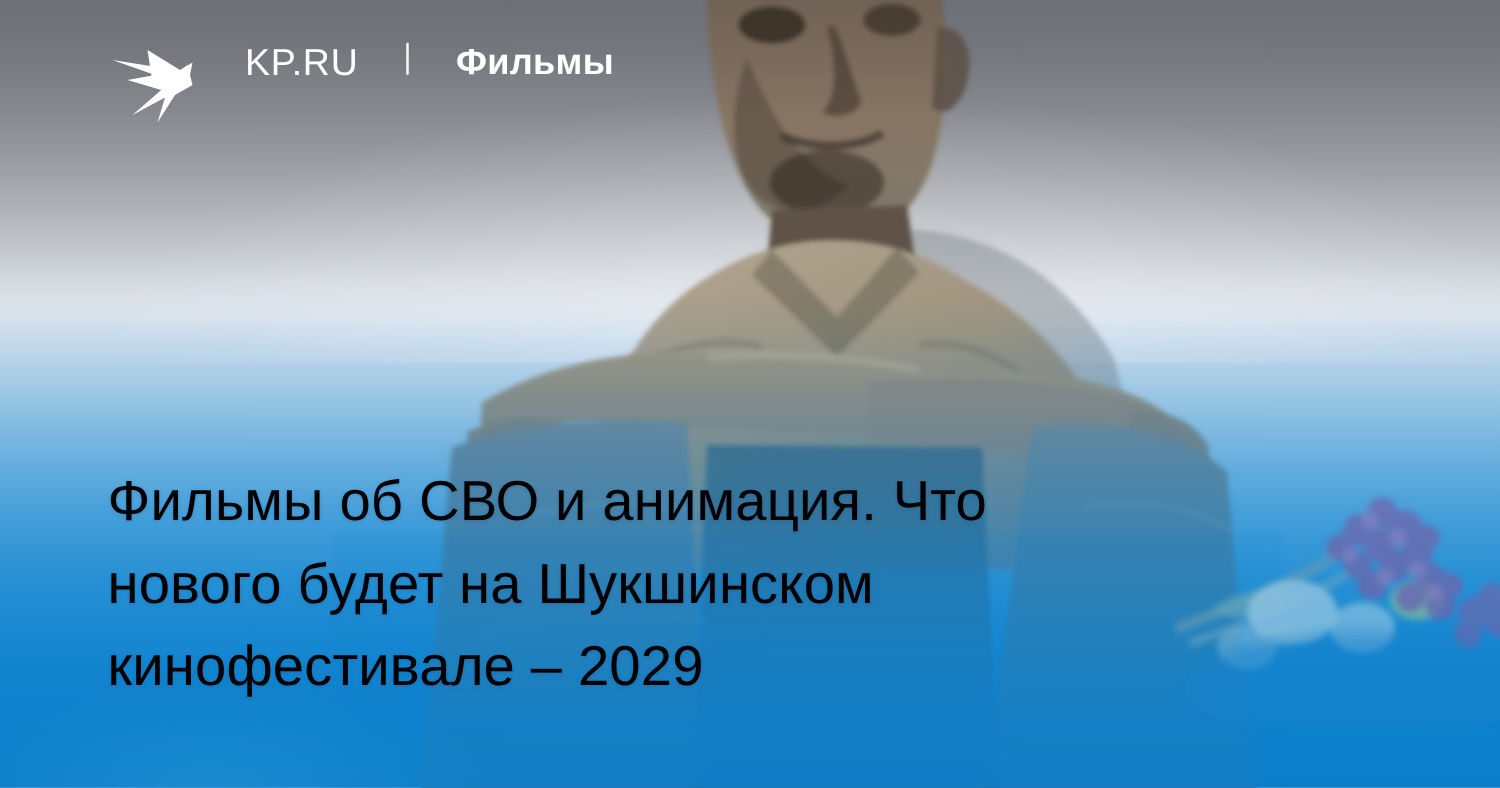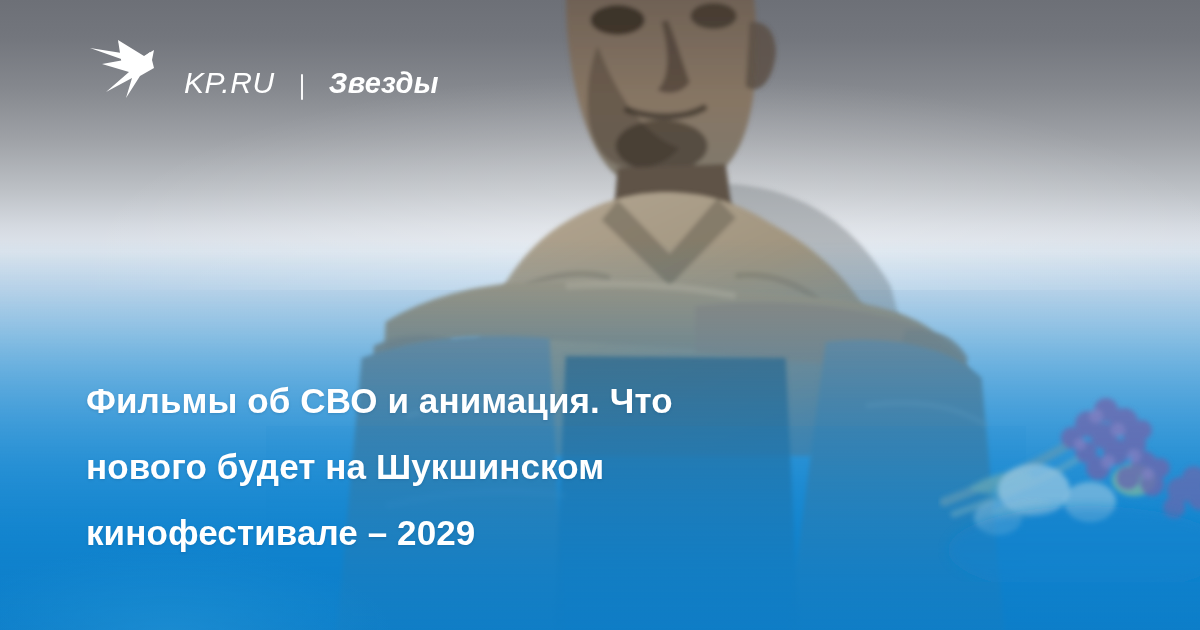--- a/index.html
+++ b/index.html
@@ -72,45 +72,44 @@
   .flowers{
     position:absolute; right:-6px; bottom:48px;
     width:268px; height:210px;
     opacity:.92;
   }
   .flowers svg{ width:100%; height:100%; display:block; }
 
   
   .header{
     position:absolute; left:88px; top:34px;
-    display:flex; align-items:flex-end; gap:0;
+    display:flex; align-items:flex-start; gap:12px;
     z-index:6;
-    font-style:italic;
   }
   .logo-bird{ width:68px; height:66px; flex:0 0 auto; }
   .logo-bird svg{ width:100%; height:100%; display:block; }
   .brand{
     font-size:30px; letter-spacing:.6px; color:#ffffff;
     font-weight:400; margin-left:28px; white-space:nowrap;
   }
   .sep{
     width:2px; height:26px; background:#ffffff; opacity:.95;
     margin:0 26px; border-radius:1px; flex:0 0 auto;
   }
   .section{
     font-size:29px; color:#ffffff; font-weight:700;
     letter-spacing:.2px; white-space:nowrap;
   }
 
   
   .headline{
     position:absolute; left:86px; bottom:64px;
     width:980px; z-index:6;
-    color:#ffffff;
-    font-size:35px; font-weight:700;
+    color:#000000;
+    font-size:45px; font-weight:400;
     line-height:66px; letter-spacing:.1px;
     text-shadow:0 1px 3px rgba(0,60,110,.22);
   }
   .headline .ln{ display:block; white-space:nowrap; }
 </style>
 </head>
 <body>
 
 <div class="card">
 
@@ -307,21 +306,21 @@
                                  L38 64 L52 42 L66 34 L62 18 L52 26
                                  L30 8 L40 20 Z"></path>
         <path fill="#ffffff" d="M30 6 L56 22 L66 16 L63 31 L47 41 L34 32 Z"></path>
       </svg>
     </span>
 
     <span class="brand">KP.RU</span>
 
     <span class="sep"></span>
 
-    <span class="section">Звезды</span>
+    <span class="section">Фильмы</span>
   </div>
 
   <h1 class="headline">
     <span class="ln">Фильмы об СВО и анимация. Что</span>
     <span class="ln">нового будет на Шукшинском</span>
     <span class="ln">кинофестивале – 2029</span>
   </h1>
 
 </div>
 

